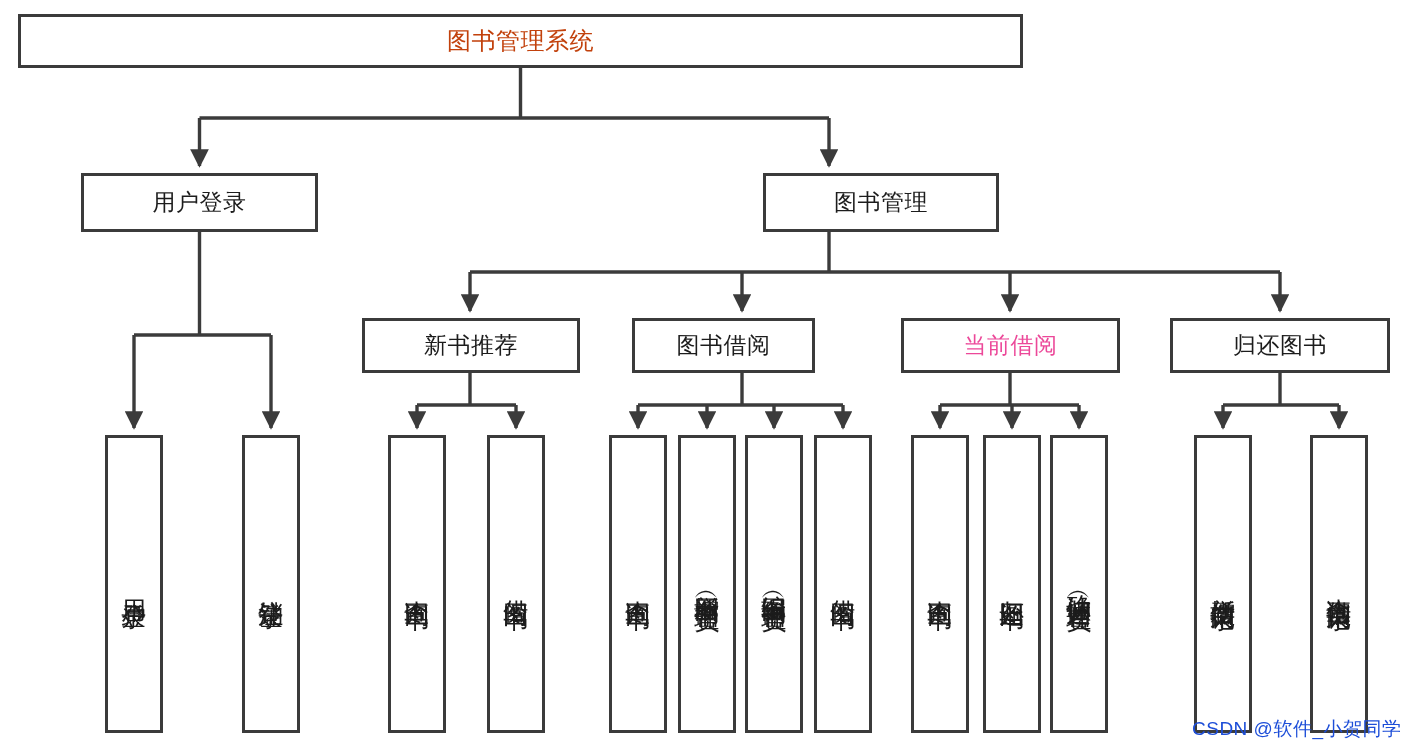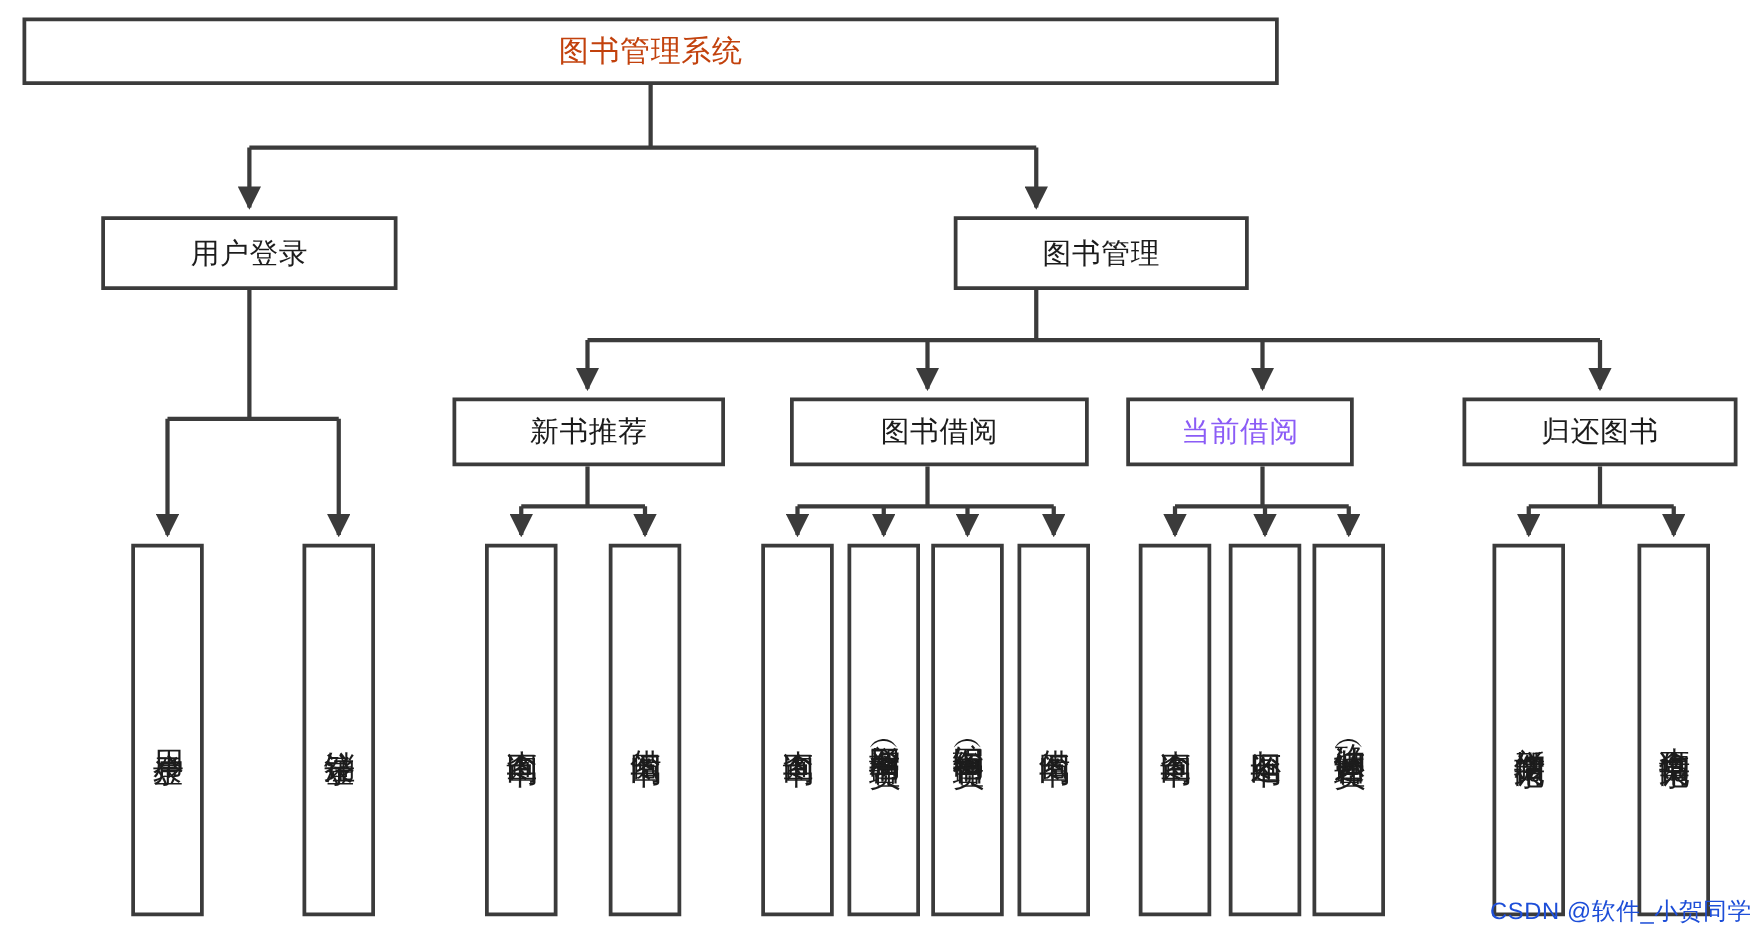--- a/index.html
+++ b/index.html
@@ -113,22 +113,22 @@
       <path d="M 1339 405 L 1339 428" marker-end="url(#arrow)"></path>
     </g>
   </svg>
 
   <div class="node h root" style="left: 18px; top: 14px; width: 1005px; height: 54px; border-color: rgb(59, 59, 59); background: rgb(255, 255, 255); color: #c2410c;">图书管理系统</div>
 
   <div class="node h" style="left: 81px; top: 173px; width: 237px; height: 59px; border-color: rgb(59, 59, 59); background: rgb(255, 255, 255); color: rgb(28, 28, 28);">用户登录</div>
   <div class="node h" style="left: 719px; top: 173px; width: 236px; height: 59px; border-color: rgb(59, 59, 59); background: rgb(255, 255, 255); color: rgb(28, 28, 28); margin-left: 44px;">图书管理</div>
 
   <div class="node h" style="left: 362px; top: 318px; width: 218px; height: 55px; border-color: rgb(59, 59, 59); background: rgb(255, 255, 255); color: rgb(28, 28, 28);">新书推荐</div>
-  <div class="node h" style="left: 632px; top: 318px; width: 239px; height: 55px; border-color: rgb(59, 59, 59); background: rgb(255, 255, 255); color: rgb(28, 28, 28);">图书借阅</div>
-  <div class="node h" style="left: 901px; top: 318px; width: 182px; height: 55px; border-color: rgb(59, 59, 59); background: rgb(255, 255, 255); color: #8b5cf6;">当前借阅</div>
+  <div class="node h" style="left: 632px; top: 318px; width: 183px; height: 55px; border-color: rgb(59, 59, 59); background: rgb(255, 255, 255); color: rgb(28, 28, 28);">图书借阅</div>
+  <div class="node h" style="left: 901px; top: 318px; width: 219px; height: 55px; border-color: rgb(59, 59, 59); background: rgb(255, 255, 255); color: #ec4899;">当前借阅</div>
   <div class="node h" style="left: 1170px; top: 318px; width: 220px; height: 55px; border-color: rgb(59, 59, 59); background: rgb(255, 255, 255); color: rgb(28, 28, 28);">归还图书</div>
 
   <div class="node v" style="left: 105px; top: 435px; width: 58px; height: 298px; border-color: rgb(59, 59, 59); background: rgb(255, 255, 255); color: rgb(28, 28, 28);">用户登录</div>
   <div class="node v" style="left: 242px; top: 435px; width: 58px; height: 298px; border-color: rgb(59, 59, 59); background: rgb(255, 255, 255); color: rgb(28, 28, 28);">注销登录</div>
   <div class="node v" style="left: 388px; top: 435px; width: 58px; height: 298px; border-color: rgb(59, 59, 59); background: rgb(255, 255, 255); color: rgb(28, 28, 28);">查询图书</div>
   <div class="node v" style="left: 487px; top: 435px; width: 58px; height: 298px; border-color: rgb(59, 59, 59); background: rgb(255, 255, 255); color: rgb(28, 28, 28);">借阅图书</div>
   <div class="node v" style="left: 609px; top: 435px; width: 58px; height: 298px; border-color: rgb(59, 59, 59); background: rgb(255, 255, 255); color: rgb(28, 28, 28);">查询图书</div>
   <div class="node v" style="left: 678px; top: 435px; width: 58px; height: 298px; border-color: rgb(59, 59, 59); background: rgb(255, 255, 255); color: rgb(28, 28, 28);">新增图书（管理员）</div>
   <div class="node v" style="left: 745px; top: 435px; width: 58px; height: 298px; border-color: rgb(59, 59, 59); background: rgb(255, 255, 255); color: rgb(28, 28, 28);">编辑图书（管理员）</div>
   <div class="node v" style="left: 814px; top: 435px; width: 58px; height: 298px; border-color: rgb(59, 59, 59); background: rgb(255, 255, 255); color: rgb(28, 28, 28);">借阅图书</div>

